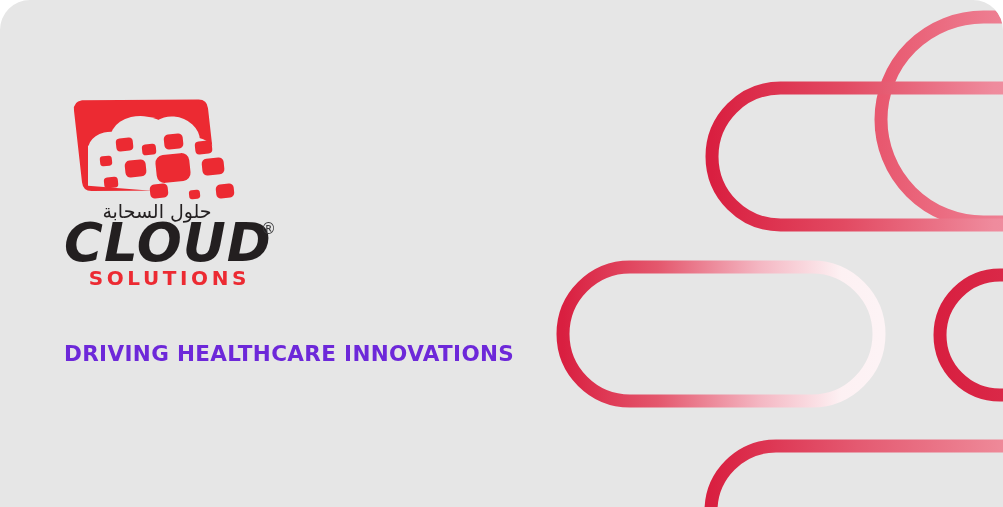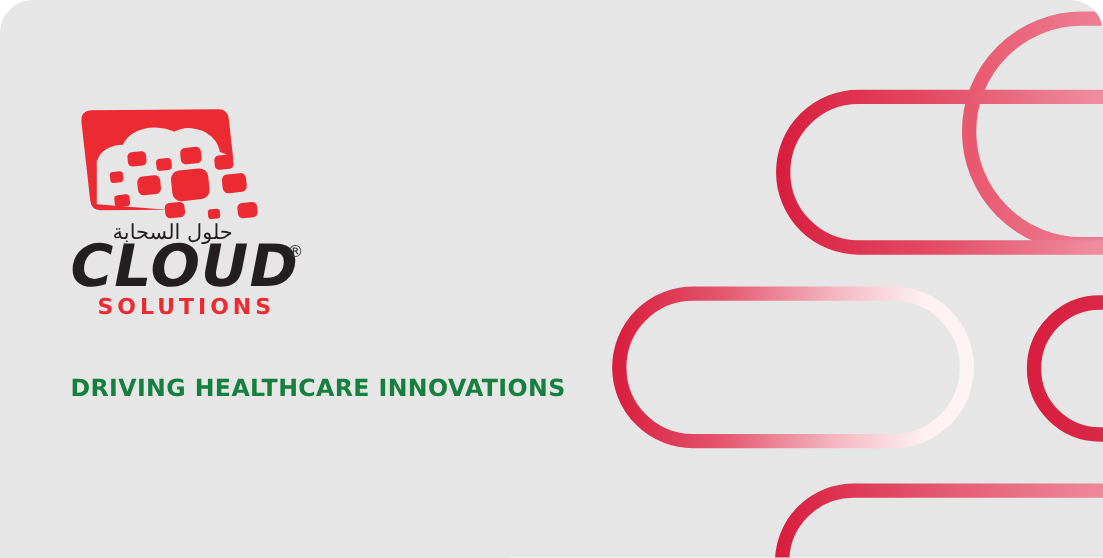--- a/index.html
+++ b/index.html
@@ -104,21 +104,21 @@
   }
 
   
   #tagline {
     position: absolute;
     left: 64px;
     top: 341px;
     font-family: "DejaVu Sans", sans-serif;
     font-size: 21.5px;
     font-weight: 700;
-    color: #15803d;
+    color: #6d28d9;
     letter-spacing: 0.35px;
     white-space: nowrap;
   }
 </style>
 </head>
 <body>
 
 <div id="banner">
 
   <svg id="decor" viewBox="0 0 1003 507" width="1003" height="507" xmlns="http://www.w3.org/2000/svg" aria-hidden="true">

